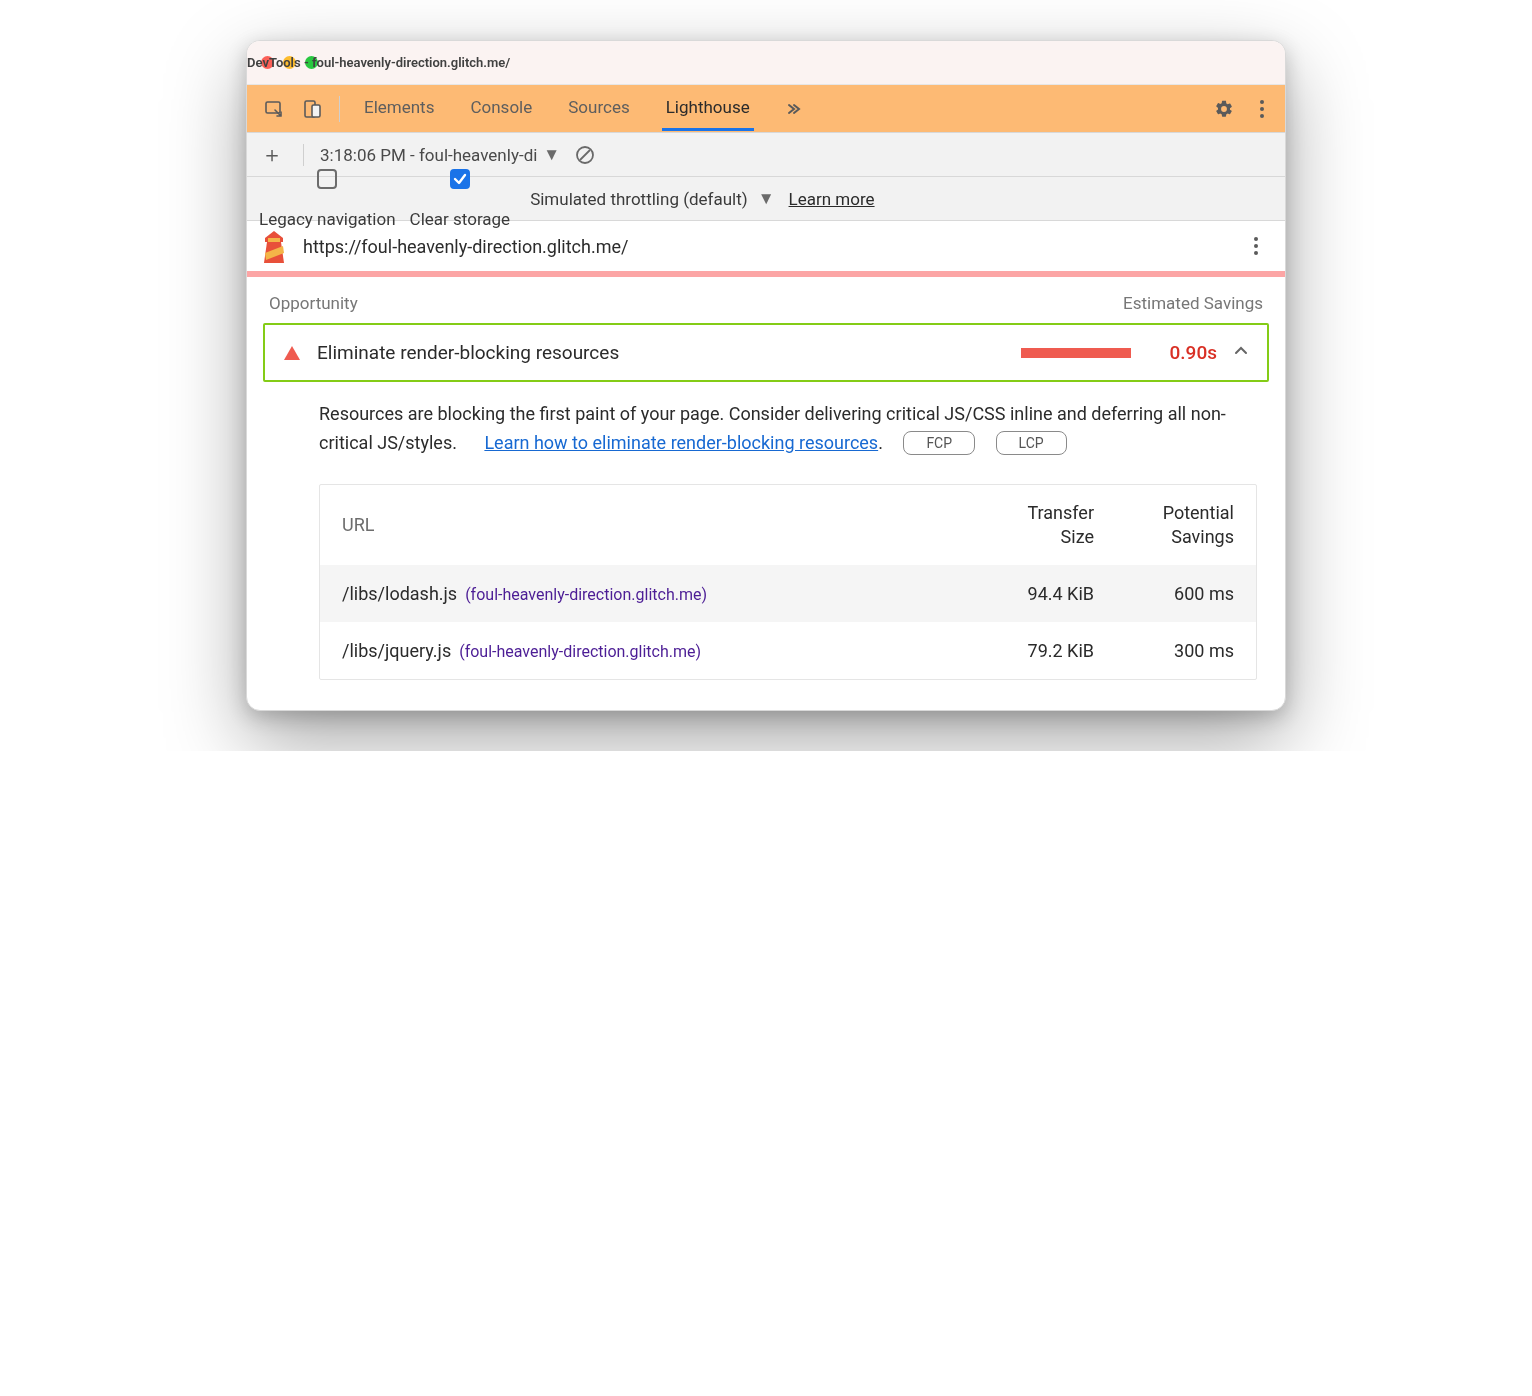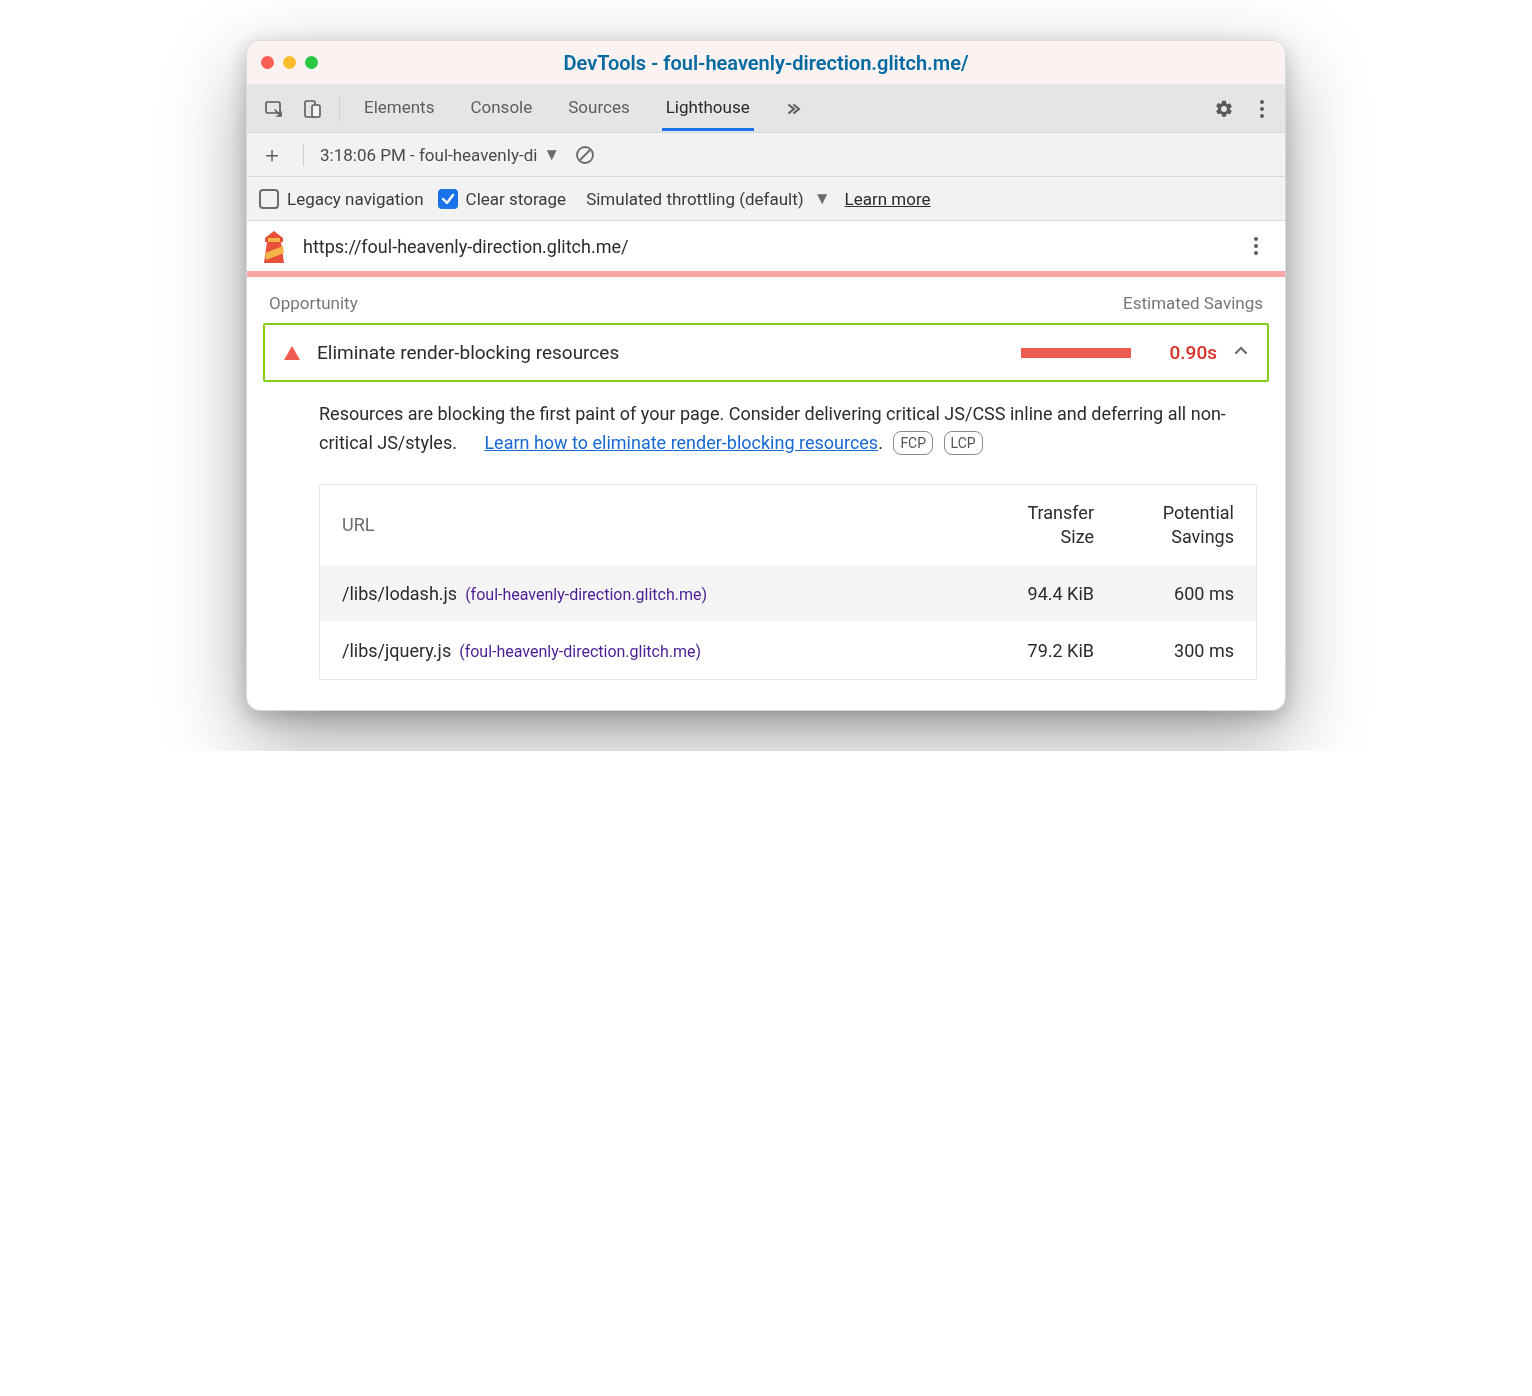--- a/index.html
+++ b/index.html
@@ -30,34 +30,33 @@
     border-bottom: 1px solid #e6e6e6;
     position: relative;
   }
   .traffic-lights { display: flex; gap: 9px; }
   .traffic-lights .dot {
     width: 13px; height: 13px; border-radius: 50%;
   }
   .titlebar .title {
     position: absolute;
     left: 0; right: 0;
-    text-align: center;
-    font-size: 20px;
+    font-size: 13px;
     font-weight: 600;
-    color: #0369a1;
+    color: #404040;
     pointer-events: none;
   }
   
   .tabbar {
     display: flex;
     align-items: center;
     height: 48px;
     padding: 0 6px 0 10px;
     border-bottom: 1px solid #d8d8d8;
-    background: #e5e5e5;
+    background: #fdba74;
     gap: 4px;
   }
   .tb-iconbtn {
     width: 34px; height: 34px;
     display: flex; align-items: center; justify-content: center;
     color: #5a5a5a;
     cursor: pointer;
     border-radius: 4px;
   }
   .tb-divider { width: 1px; height: 26px; background: #cfcfcf; margin: 0 6px; }
@@ -110,21 +109,21 @@
     font-size: 17px;
     color: #3b3b3b;
   }
   .checkbox {
     width: 20px; height: 20px; border: 2px solid #6c6c6c; border-radius: 4px;
     display: inline-flex; align-items: center; justify-content: center;
     cursor: pointer;
     flex-shrink: 0;
   }
   .checkbox.checked { background: #1a73e8; border-color: #1a73e8; color: #fff; }
-  .opt { display: flex; align-items: center; gap: 8px; }
+  .opt { display: flex; align-items: center; gap: 20px; flex-direction: column; }
   .throttling { display: flex; align-items: center; gap: 10px; margin-left: 6px; }
   .learn-more { text-decoration: underline; color: #2b2b2b; cursor: pointer; }
   
   .url-row {
     display: flex; align-items: center;
     height: 56px;
     padding: 0 12px;
     gap: 14px;
     border-bottom: 6px solid #fca5a5;
   }
@@ -164,24 +163,24 @@
     padding: 18px 28px 0 72px;
     font-size: 18px;
     line-height: 1.6;
     color: #2b2b2b;
   }
   .opp-desc a { color: #1769d2; text-decoration: underline; cursor: pointer; margin-left: 23px; }
   .metric-badge {
     display: inline-block;
     border: 1px solid #8a8a8a;
     border-radius: 8px;
-    padding: 0 6px;
+    padding: 0 22px;
     font-size: 14px;
     color: #555;
-    margin-left: 6px;
+    margin-left: 16px;
     position: relative;
     top: -1px;
   }
   
   .tbl {
     margin: 26px 28px 30px 72px;
     border: 1px solid #e5e5e5;
     border-radius: 2px;
     font-size: 18px;
   }

